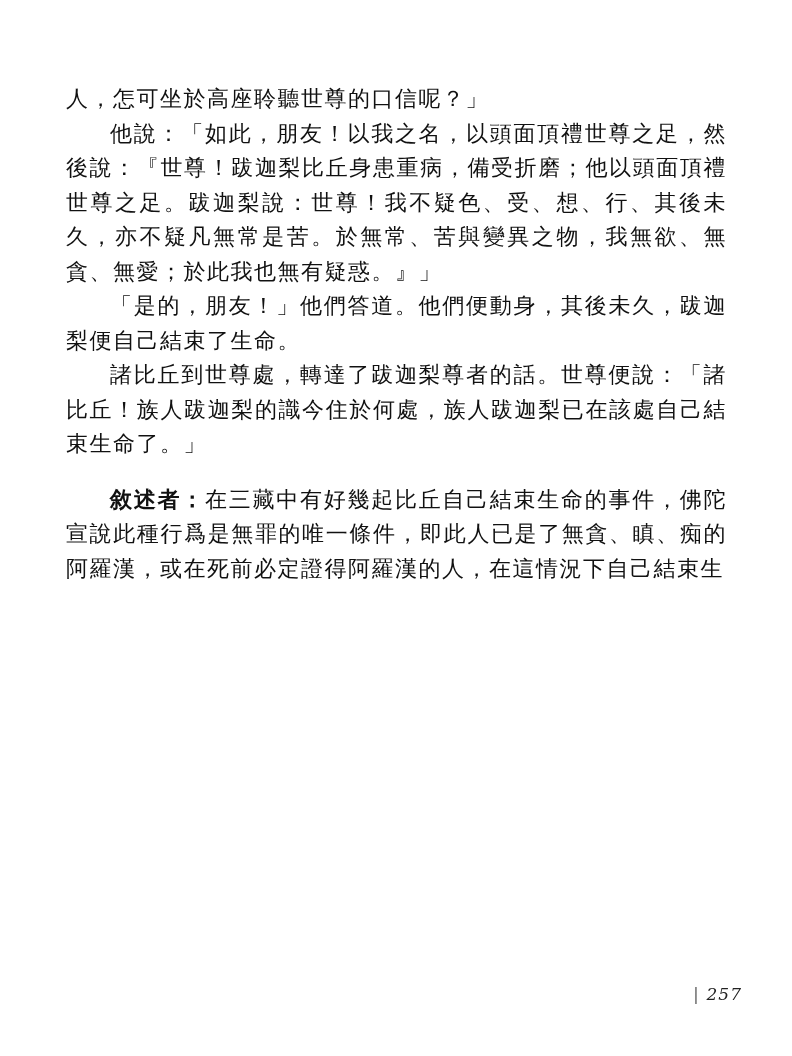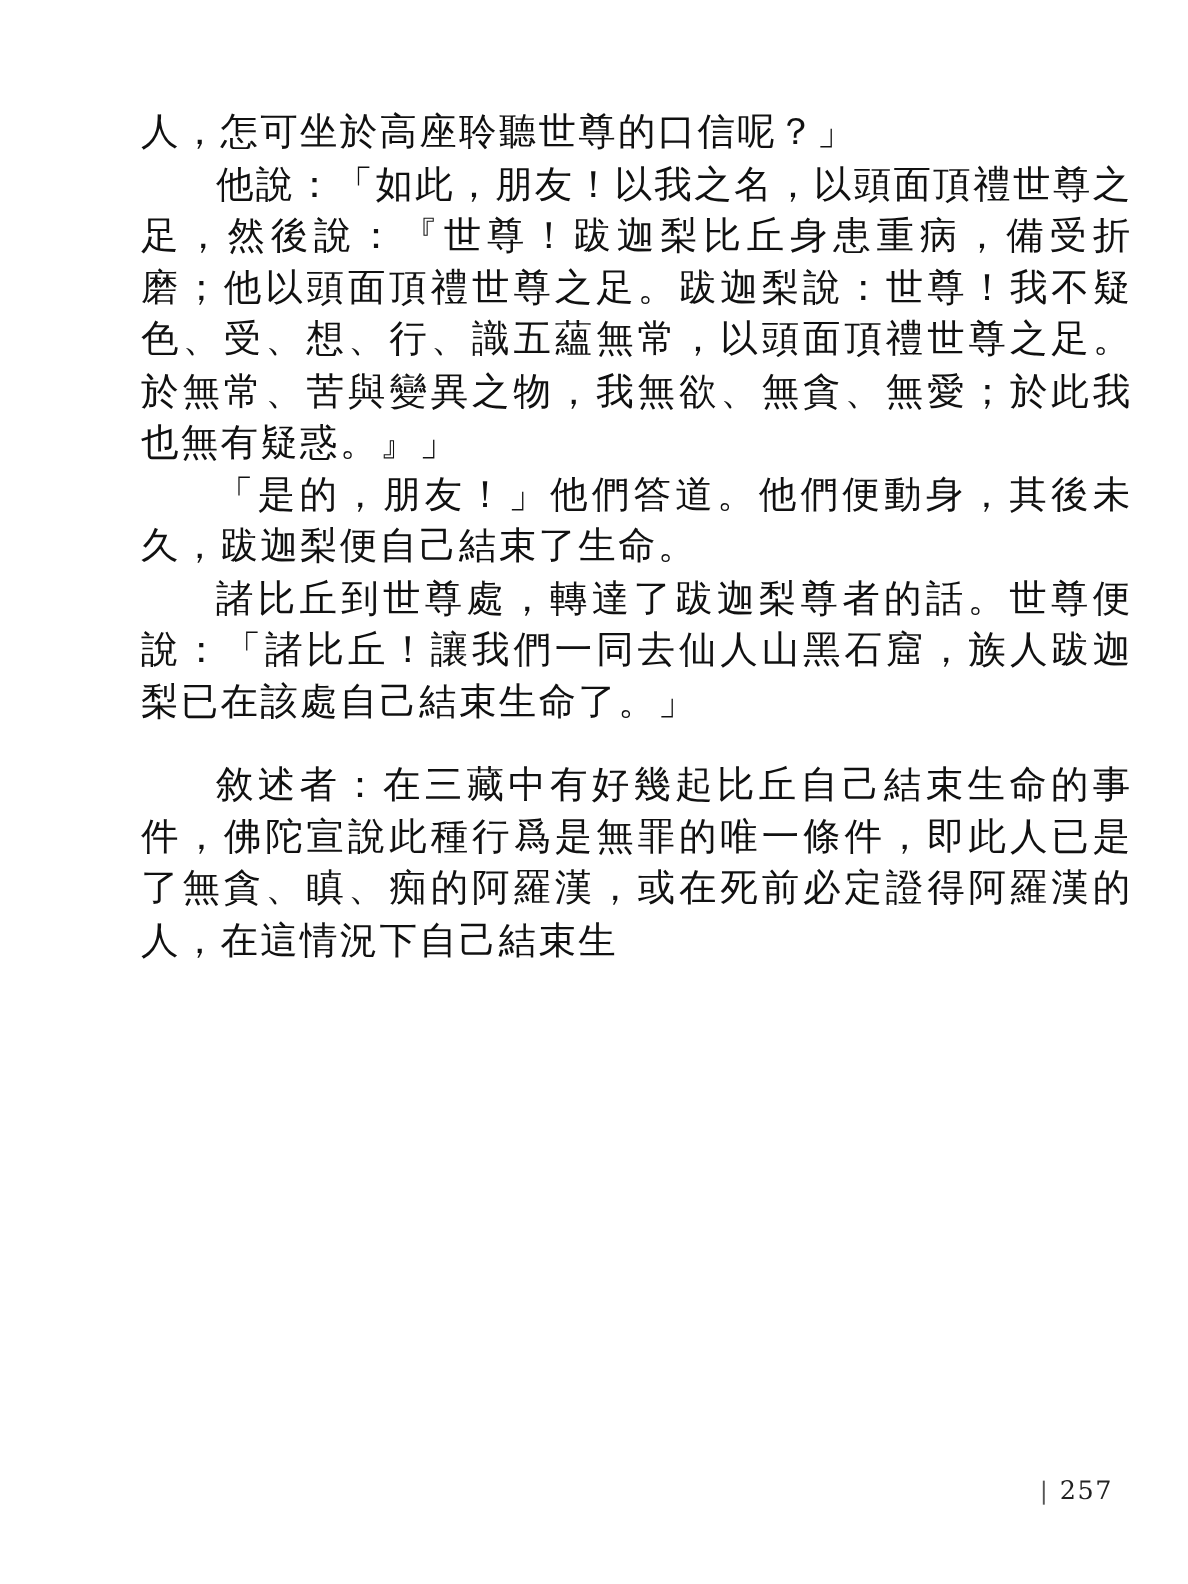--- a/index.html
+++ b/index.html
@@ -11,73 +11,73 @@
     position: relative;
     width: 792px;
     height: 1056px;
     background: #ffffff;
     overflow: hidden;
     font-family: "Liberation Serif", serif;
   }
   .text-block {
     position: absolute;
     left: 66px;
-    top: 72px;
+    top: 82px;
     width: 661px;
     color: #111111;
-    font-size: 25px;
+    font-size: 22px;
     line-height: 34.5px;
     letter-spacing: 1.5px;
     text-align: justify;
     text-justify: inter-character;
-    margin-left: 28px;
   }
   .para {
     margin: 0;
     padding: 0;
     text-indent: 2em;
   }
   .para.continuation {
     text-indent: 0;
   }
   .para.narrator {
     margin-top: 21px;
   }
   .narrator-lead {
-    font-weight: normal;
+    font-weight: bold;
   }
   .page-footer {
     position: absolute;
     top: 984px;
     right: 50px;
     font-family: "DejaVu Serif", serif;
     font-size: 17px;
     color: #222222;
     white-space: nowrap;
+    font-style: italic;
   }
   .footer-separator {
     color: #555555;
     font-weight: 300;
     margin-right: 8px;
     font-size: 16px;
   }
   .page-number {
     letter-spacing: 1px;
   }
 </style>
 </head>
 <body>
 
 <div class="page">
 
   <div class="text-block">
     <p class="para continuation">人，怎可坐於高座聆聽世尊的口信呢？」</p>
-    <p class="para">他說：「如此，朋友！以我之名，以頭面頂禮世尊之足，然後說：『世尊！跋迦梨比丘身患重病，備受折磨；他以頭面頂禮世尊之足。跋迦梨說：世尊！我不疑色、受、想、行、識五蘊無常，以頭面頂禮世尊之足。於無常、苦與變異之物，我無欲、無貪、無愛；於此我也無有疑惑。』」</p>
+    <p class="para">他說：「如此，朋友！以我之名，以頭面頂禮世尊之足，然後說：『世尊！跋迦梨比丘身患重病，備受折磨；他以頭面頂禮世尊之足。跋迦梨說：世尊！我不疑色、受、想、行、其後未久，亦不疑凡無常是苦。於無常、苦與變異之物，我無欲、無貪、無愛；於此我也無有疑惑。』」</p>
     <p class="para">「是的，朋友！」他們答道。他們便動身，其後未久，跋迦梨便自己結束了生命。</p>
-    <p class="para">諸比丘到世尊處，轉達了跋迦梨尊者的話。世尊便說：「諸比丘！讓我們一同去仙人山黑石窟，族人跋迦梨已在該處自己結束生命了。」</p>
+    <p class="para">諸比丘到世尊處，轉達了跋迦梨尊者的話。世尊便說：「諸比丘！族人跋迦梨的識今住於何處，族人跋迦梨已在該處自己結束生命了。」</p>
     <p class="para narrator">
       <span class="narrator-lead">敘述者：</span><span>在三藏中有好幾起比丘自己結束生命的事件，佛陀宣說此種行爲是無罪的唯一條件，即此人已是了無貪、瞋、痴的阿羅漢，或在死前必定證得阿羅漢的人，在這情況下自己結束生</span>
     </p>
   </div>
 
   <div class="page-footer">
     <span class="footer-separator">|</span><span class="page-number">257</span>
   </div>
 
 </div>

